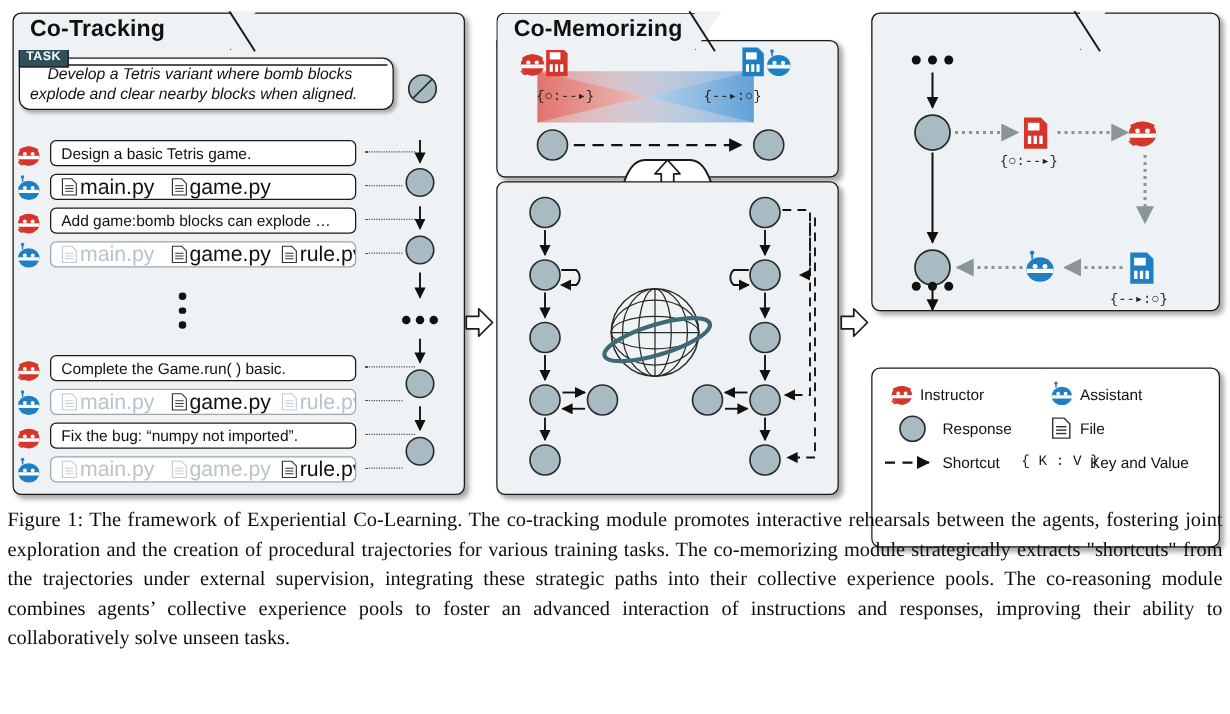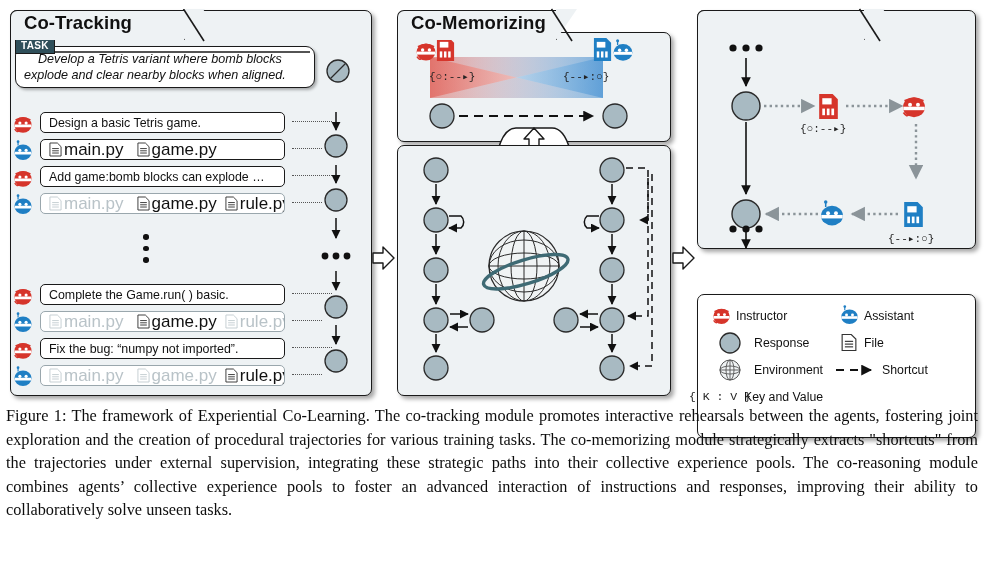--- a/index.html
+++ b/index.html
@@ -646,32 +646,20 @@
           <svg width="16" height="19" viewBox="0 0 14 16">
                 <path d="M1 1 h8 l4 4 v10 h-12 z" fill="#fff" stroke="#333" stroke-width="1"></path>
                 <line x1="3.4" y1="7" x2="10.6" y2="7" stroke="#333"></line>
                 <line x1="3.4" y1="9.4" x2="10.6" y2="9.4" stroke="#333"></line>
                 <line x1="3.4" y1="11.8" x2="10.6" y2="11.8" stroke="#333"></line>
               </svg>
         </span>
         <span>File</span>
       </div>
 
-      <div class="lg-item">
-        <span class="lg-ico" style="width:48px;">
-          <svg width="24" height="24" viewBox="0 0 24 24">
-            <circle cx="12" cy="12" r="10" fill="#f0f3f4" stroke="#555" stroke-width="1"></circle>
-            <ellipse cx="12" cy="12" rx="10" ry="4" fill="none" stroke="#555" stroke-width=".9"></ellipse>
-            <ellipse cx="12" cy="12" rx="4" ry="10" fill="none" stroke="#555" stroke-width=".9"></ellipse>
-            <line x1="2" y1="12" x2="22" y2="12" stroke="#555" stroke-width=".9"></line>
-            <line x1="12" y1="2" x2="12" y2="22" stroke="#555" stroke-width=".9"></line>
-          </svg>
-        </span>
-        <span>Environment</span>
-      </div>
 
 
       <div class="lg-item">
         <span class="lg-ico" style="width:48px;">
           <svg width="46" height="12">
                 <defs>
                   <marker id="lgB" markerWidth="7" markerHeight="7" refX="5.4" refY="3" orient="auto">
                     <path d="M0,0 L6,3 L0,6 z" fill="#111"></path>
                   </marker>
                 </defs>

